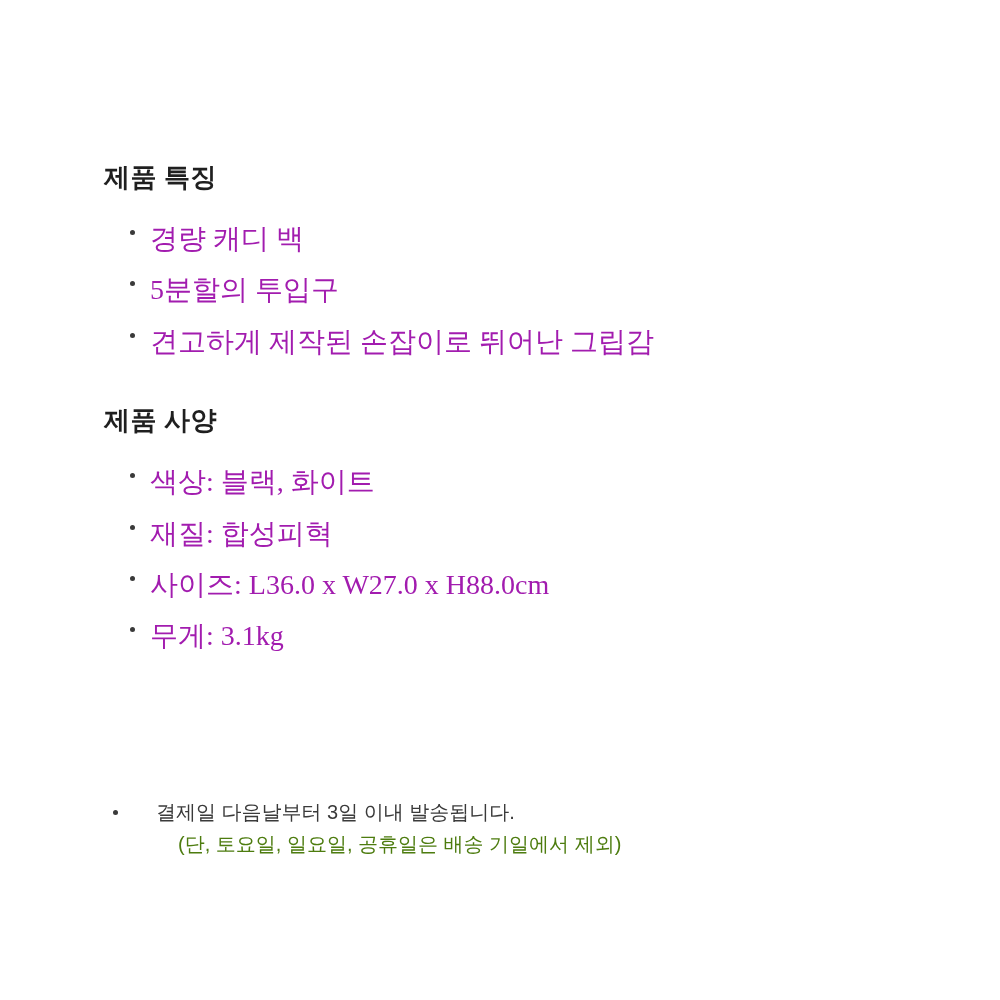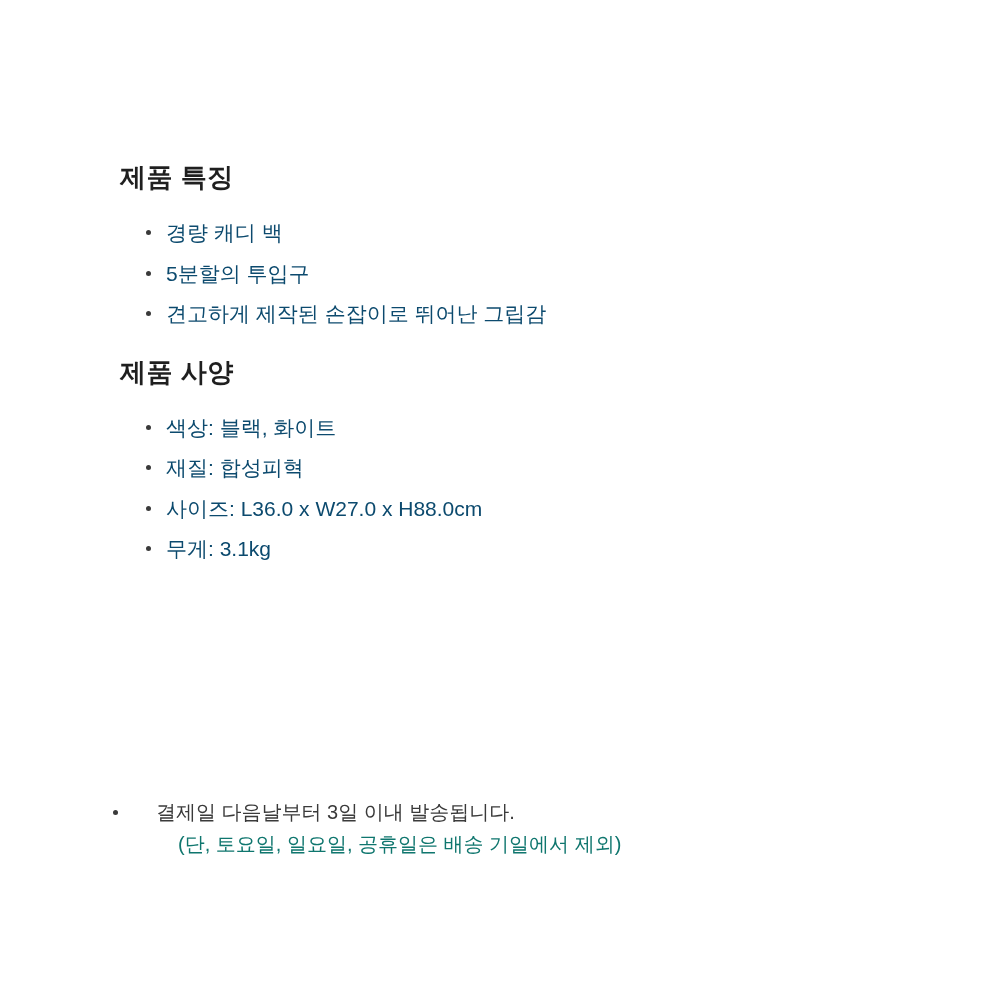--- a/index.html
+++ b/index.html
@@ -15,45 +15,46 @@
     -webkit-font-smoothing: antialiased;
   }
   .page {
     position: relative;
     width: 1000px;
     height: 1000px;
     box-sizing: border-box;
   }
   .content {
     position: absolute;
-    left: 120px;
+    left: 104px;
     top: 160px;
     width: 820px;
+    font-family: Liberation Serif, serif;
   }
   h2.section-title {
     font-size: 26px;
     font-weight: bold;
     color: #1f1f1f;
     margin: 0 0 22px 0;
     letter-spacing: 0.5px;
   }
   .section + .section {
-    margin-top: 24px;
+    margin-top: 40px;
   }
   ul.bullets {
     list-style: none;
     margin: 0;
     padding: 0;
   }
   ul.bullets li {
     position: relative;
     padding-left: 46px;
-    font-size: 21px;
+    font-size: 28px;
     line-height: 1.55;
-    color: #0c4a6e;
+    color: #a21caf;
     margin-bottom: 8px;
   }
   ul.bullets li::before {
     content: "";
     position: absolute;
     left: 26px;
     top: 13px;
     width: 5px;
     height: 5px;
     background: #3a3a3a;
@@ -87,21 +88,21 @@
     width: 5px;
     height: 5px;
     background: #3a3a3a;
     border-radius: 50%;
   }
   .sub-note {
     display: block;
     padding-left: 22px;
     font-size: 20px;
     line-height: 1.62;
-    color: #0f766e;
+    color: #4d7c0f;
   }
 </style>
 </head>
 <body>
 
 <div class="page">
 
   <div class="content">
 
     <div class="section">

